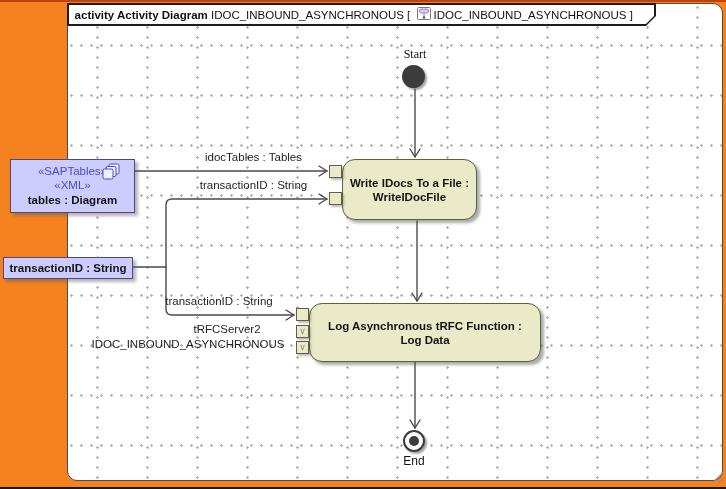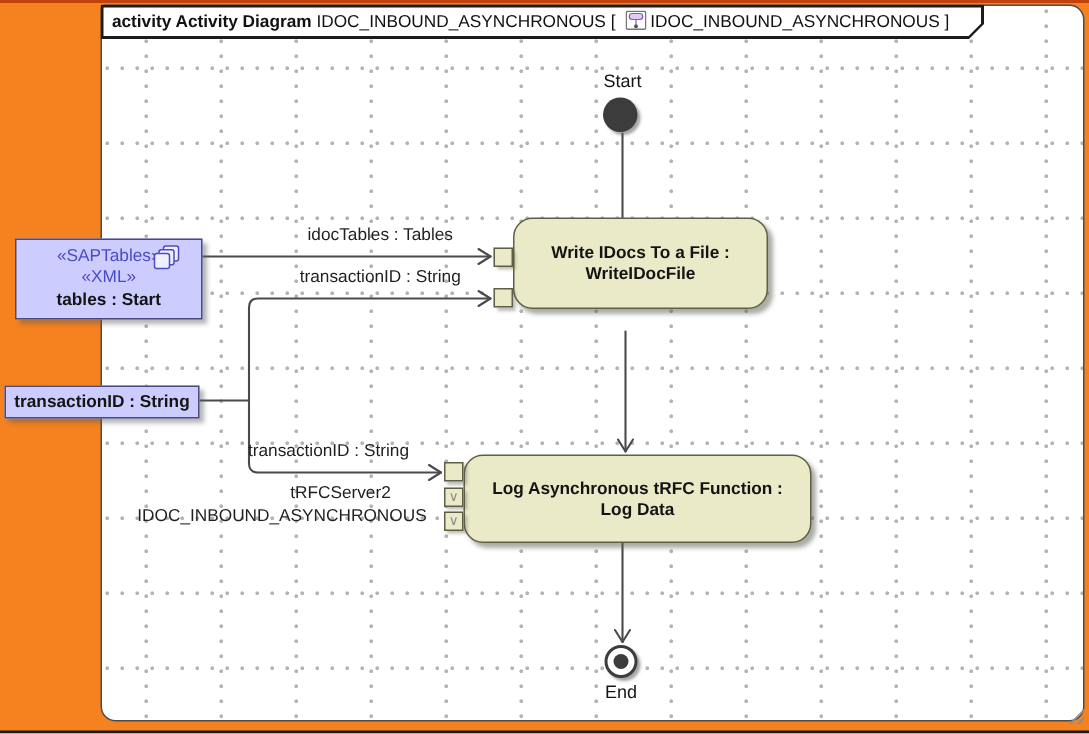--- a/index.html
+++ b/index.html
@@ -133,24 +133,24 @@
     <div class="frame-header-inner">
       <span class="bold">activity Activity Diagram</span><span> IDOC_INBOUND_ASYNCHRONOUS [ </span><span class="hdr-icon"><svg width="14" height="13" viewBox="0 0 14 13">
             <rect x="0.5" y="0.5" width="13" height="12" rx="1" fill="#ffffff" stroke="#777"></rect>
             <rect x="2.5" y="2" width="9" height="4" rx="2" fill="#e0ccf0" stroke="#8a5ab0" stroke-width="0.8"></rect>
             <line x1="7" y1="6" x2="7" y2="9.5" stroke="#8a5ab0" stroke-width="0.8"></line>
             <circle cx="7" cy="10.5" r="1.3" fill="#555"></circle>
           </svg></span><span>IDOC_INBOUND_ASYNCHRONOUS ]</span>
     </div>
   </div>
 
-  <div class="abs node-label" style="left:388px; top:45px; width:54px;">Start</div>
+  <div class="abs node-label" style="left:388px; top:45px; width:54px;font-family:Liberation Serif, serif;">Start</div>
   <div class="abs start-node" style="left:402px; top:63px;"></div>
 
-  <div class="abs activity" style="left:342px; top:143px; width:170px; height:61px;">
+  <div class="abs activity" style="left:342px; top:157px; width:135px; height:61px;">
     <div>Write IDocs To a File :</div>
     <div>WriteIDocFile</div>
   </div>
   <div class="abs pin" style="left:329px; top:163px;"></div>
   <div class="abs pin" style="left:329px; top:190px;"></div>
 
   <div class="abs activity" style="left:309px; top:301px; width:232px; height:59px;">
     <div>Log Asynchronous tRFC Function :</div>
     <div>Log Data</div>
   </div>
@@ -163,21 +163,21 @@
     </div>
 
   <div class="abs end-node" style="left:403px; top:428px;">
     <div class="dot"></div>
   </div>
   <div class="abs node-label" style="left:397px; top:452px; width:34px;">End</div>
 
   <div class="abs objnode" style="left:10px; top:157px; width:125px; height:54px; padding-top:4px;">
     <div class="stereo">«SAPTables»</div>
     <div class="stereo">«XML»</div>
-    <div class="objname">tables : Start</div>
+    <div class="objname">tables : Diagram</div>
     <span class="abs" style="left:91px; top:3px;">
       <svg width="19" height="18" viewBox="0 0 19 18">
         <g fill="#eef0ff" stroke="#4B4BC8" stroke-width="1">
           <rect x="7" y="1" width="10" height="10" rx="1.5"></rect>
           <rect x="4" y="3.5" width="10" height="10" rx="1.5"></rect>
           <rect x="1" y="6" width="10" height="10" rx="1.5"></rect>
         </g>
       </svg>
     </span>
   </div>

